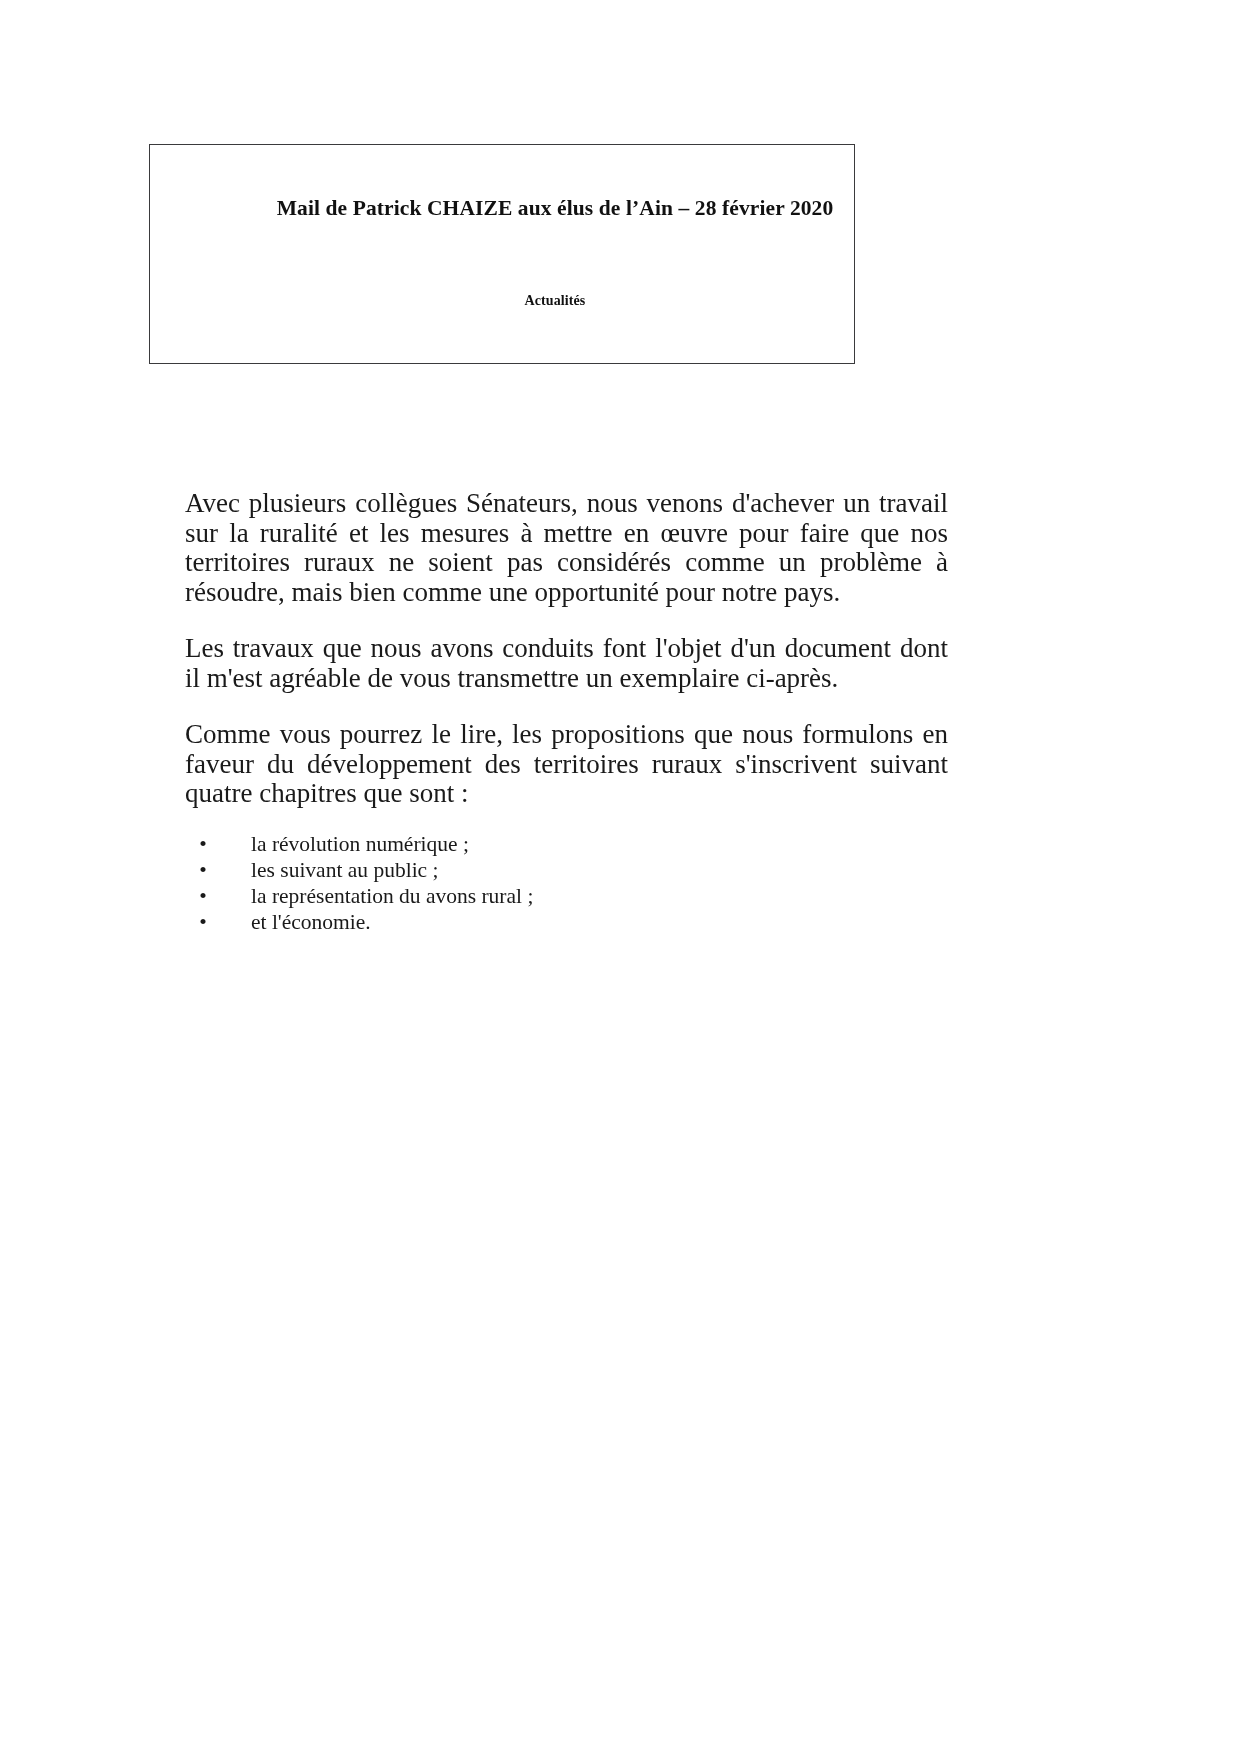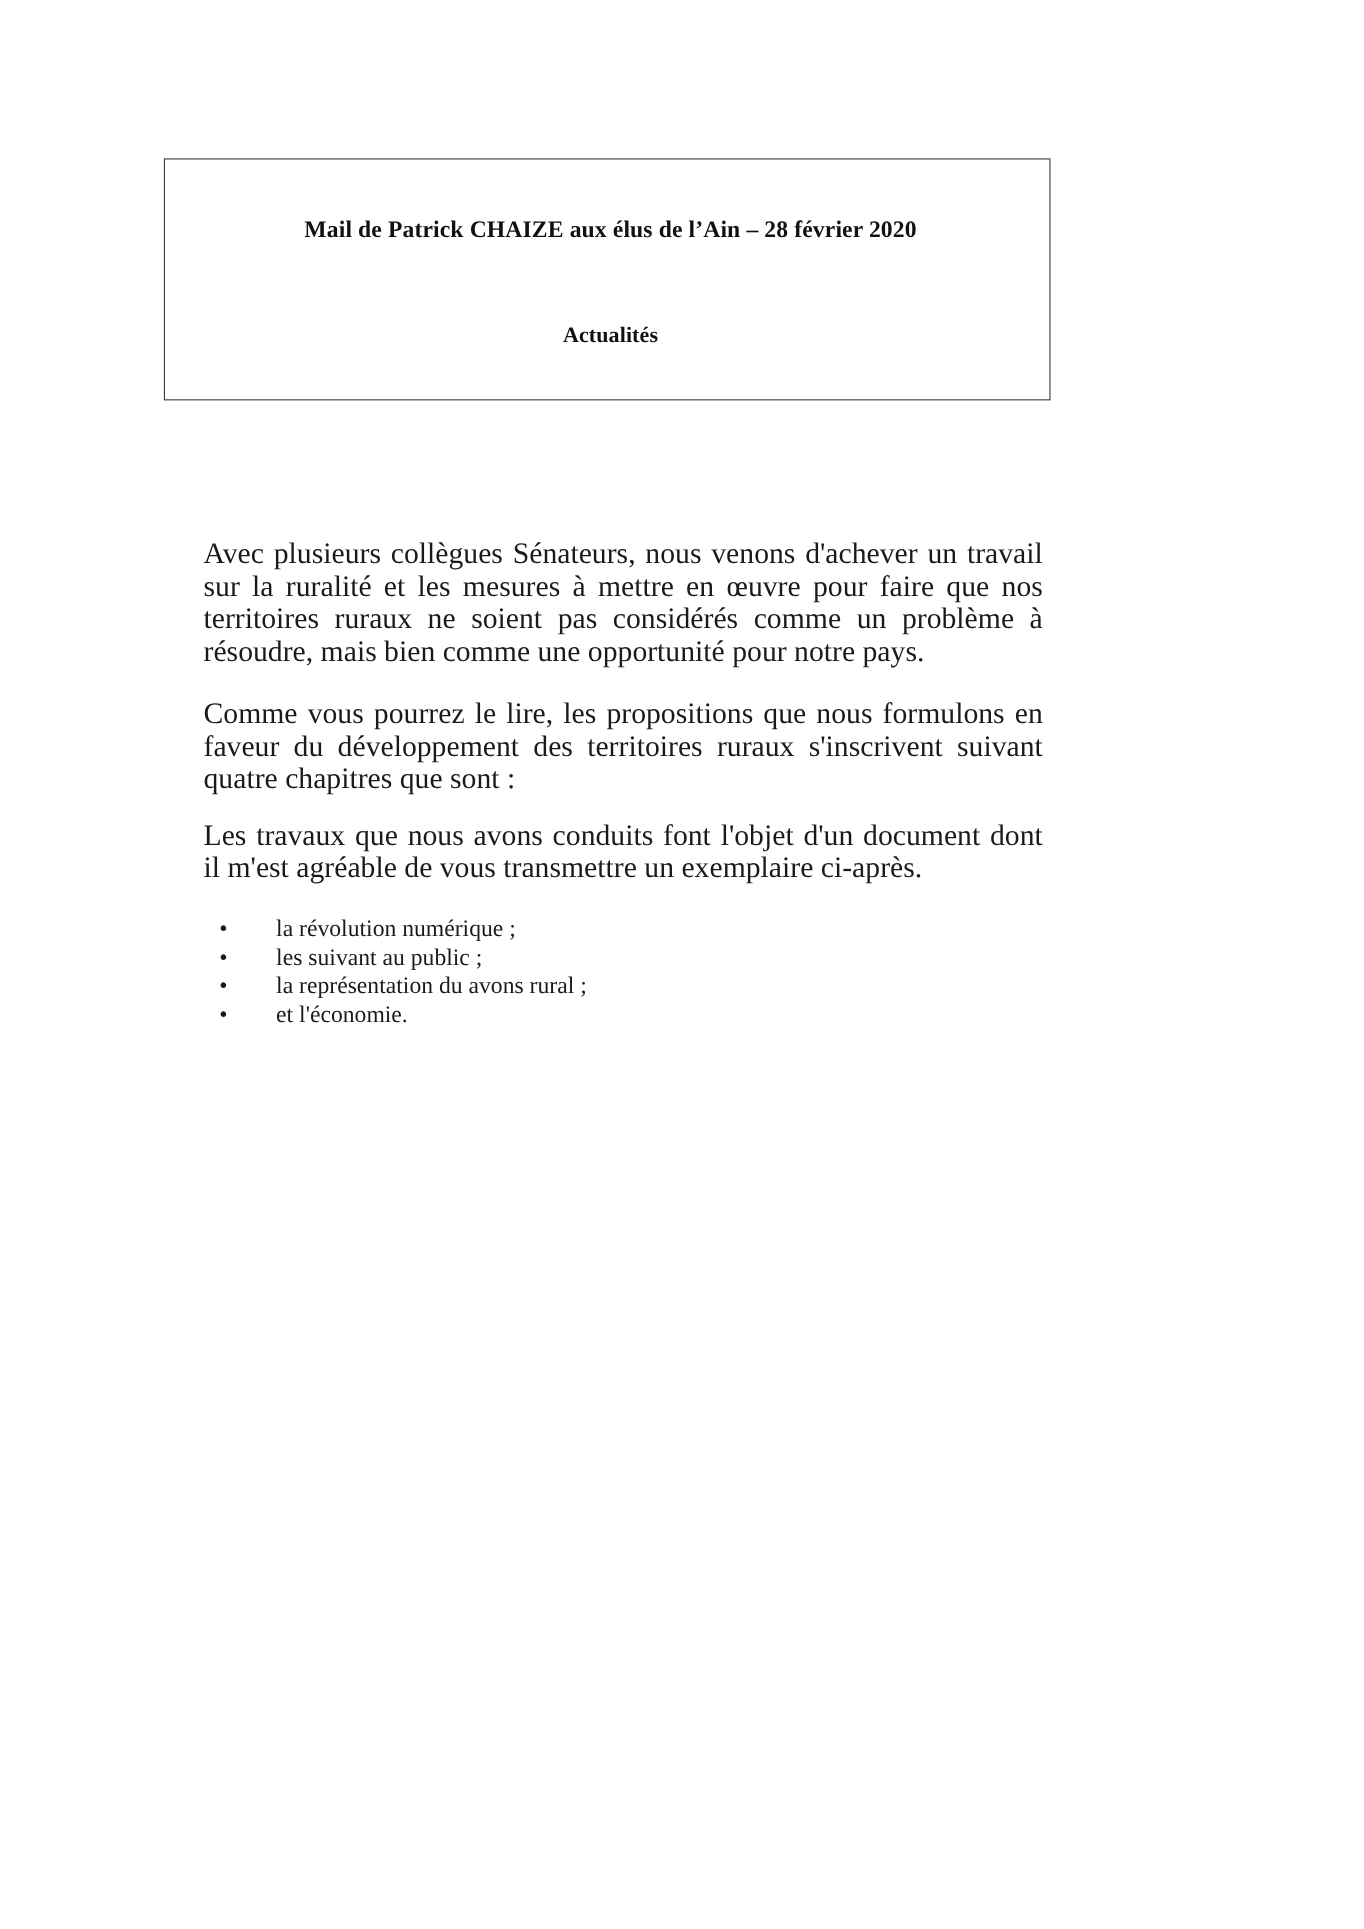--- a/index.html
+++ b/index.html
@@ -24,21 +24,21 @@
     height: 1754px;
     background: #ffffff;
     overflow: hidden;
   }
 
   
   .header-box {
     position: absolute;
     left: 149px;
     top: 144px;
-    width: 806px;
+    width: 706px;
     height: 220px;
     border: 1px solid #3a3a3c;
     box-sizing: border-box;
     background: #ffffff;
   }
 
   .header-title {
     position: absolute;
     left: 0;
     top: 51px;
@@ -50,21 +50,21 @@
     line-height: 1.2;
     color: #111111;
   }
 
   .header-subtitle {
     position: absolute;
     left: 0;
     top: 148px;
     width: 810px;
     text-align: center;
-    font-size: 20px;
+    font-size: 14px;
     font-weight: bold;
     letter-spacing: 0.1px;
     line-height: 1.2;
     color: #111111;
   }
 
   
   .body-block {
     position: absolute;
     left: 185px;
@@ -116,23 +116,23 @@
 
   <div class="header-box">
     <div class="header-title">Mail de Patrick CHAIZE aux élus de l’Ain – 28 février 2020</div>
     <div class="header-subtitle">Actualités</div>
   </div>
 
   <div class="body-block">
 
     <p class="para">Avec plusieurs collègues Sénateurs, nous venons d'achever un travail sur la ruralité et les mesures à mettre en œuvre pour faire que nos territoires ruraux ne soient pas considérés comme un problème à résoudre, mais bien comme une opportunité pour notre pays.</p>
 
+    <p class="para">Les travaux que nous avons conduits font l'objet d'un document dont il m'est agréable de vous transmettre un exemplaire ci-après.</p>
+
     <p class="para last-para">Comme vous pourrez le lire, les propositions que nous formulons en faveur du développement des territoires ruraux s'inscrivent suivant quatre chapitres que sont :</p>
-
-    <p class="para">Les travaux que nous avons conduits font l'objet d'un document dont il m'est agréable de vous transmettre un exemplaire ci-après.</p>
 
     <ul class="bullets">
       <li>
         <span class="dot">•</span>
         <span>la révolution numérique ;</span>
       </li>
       <li>
         <span class="dot">•</span>
         <span>les suivant au public ;</span>
       </li>

